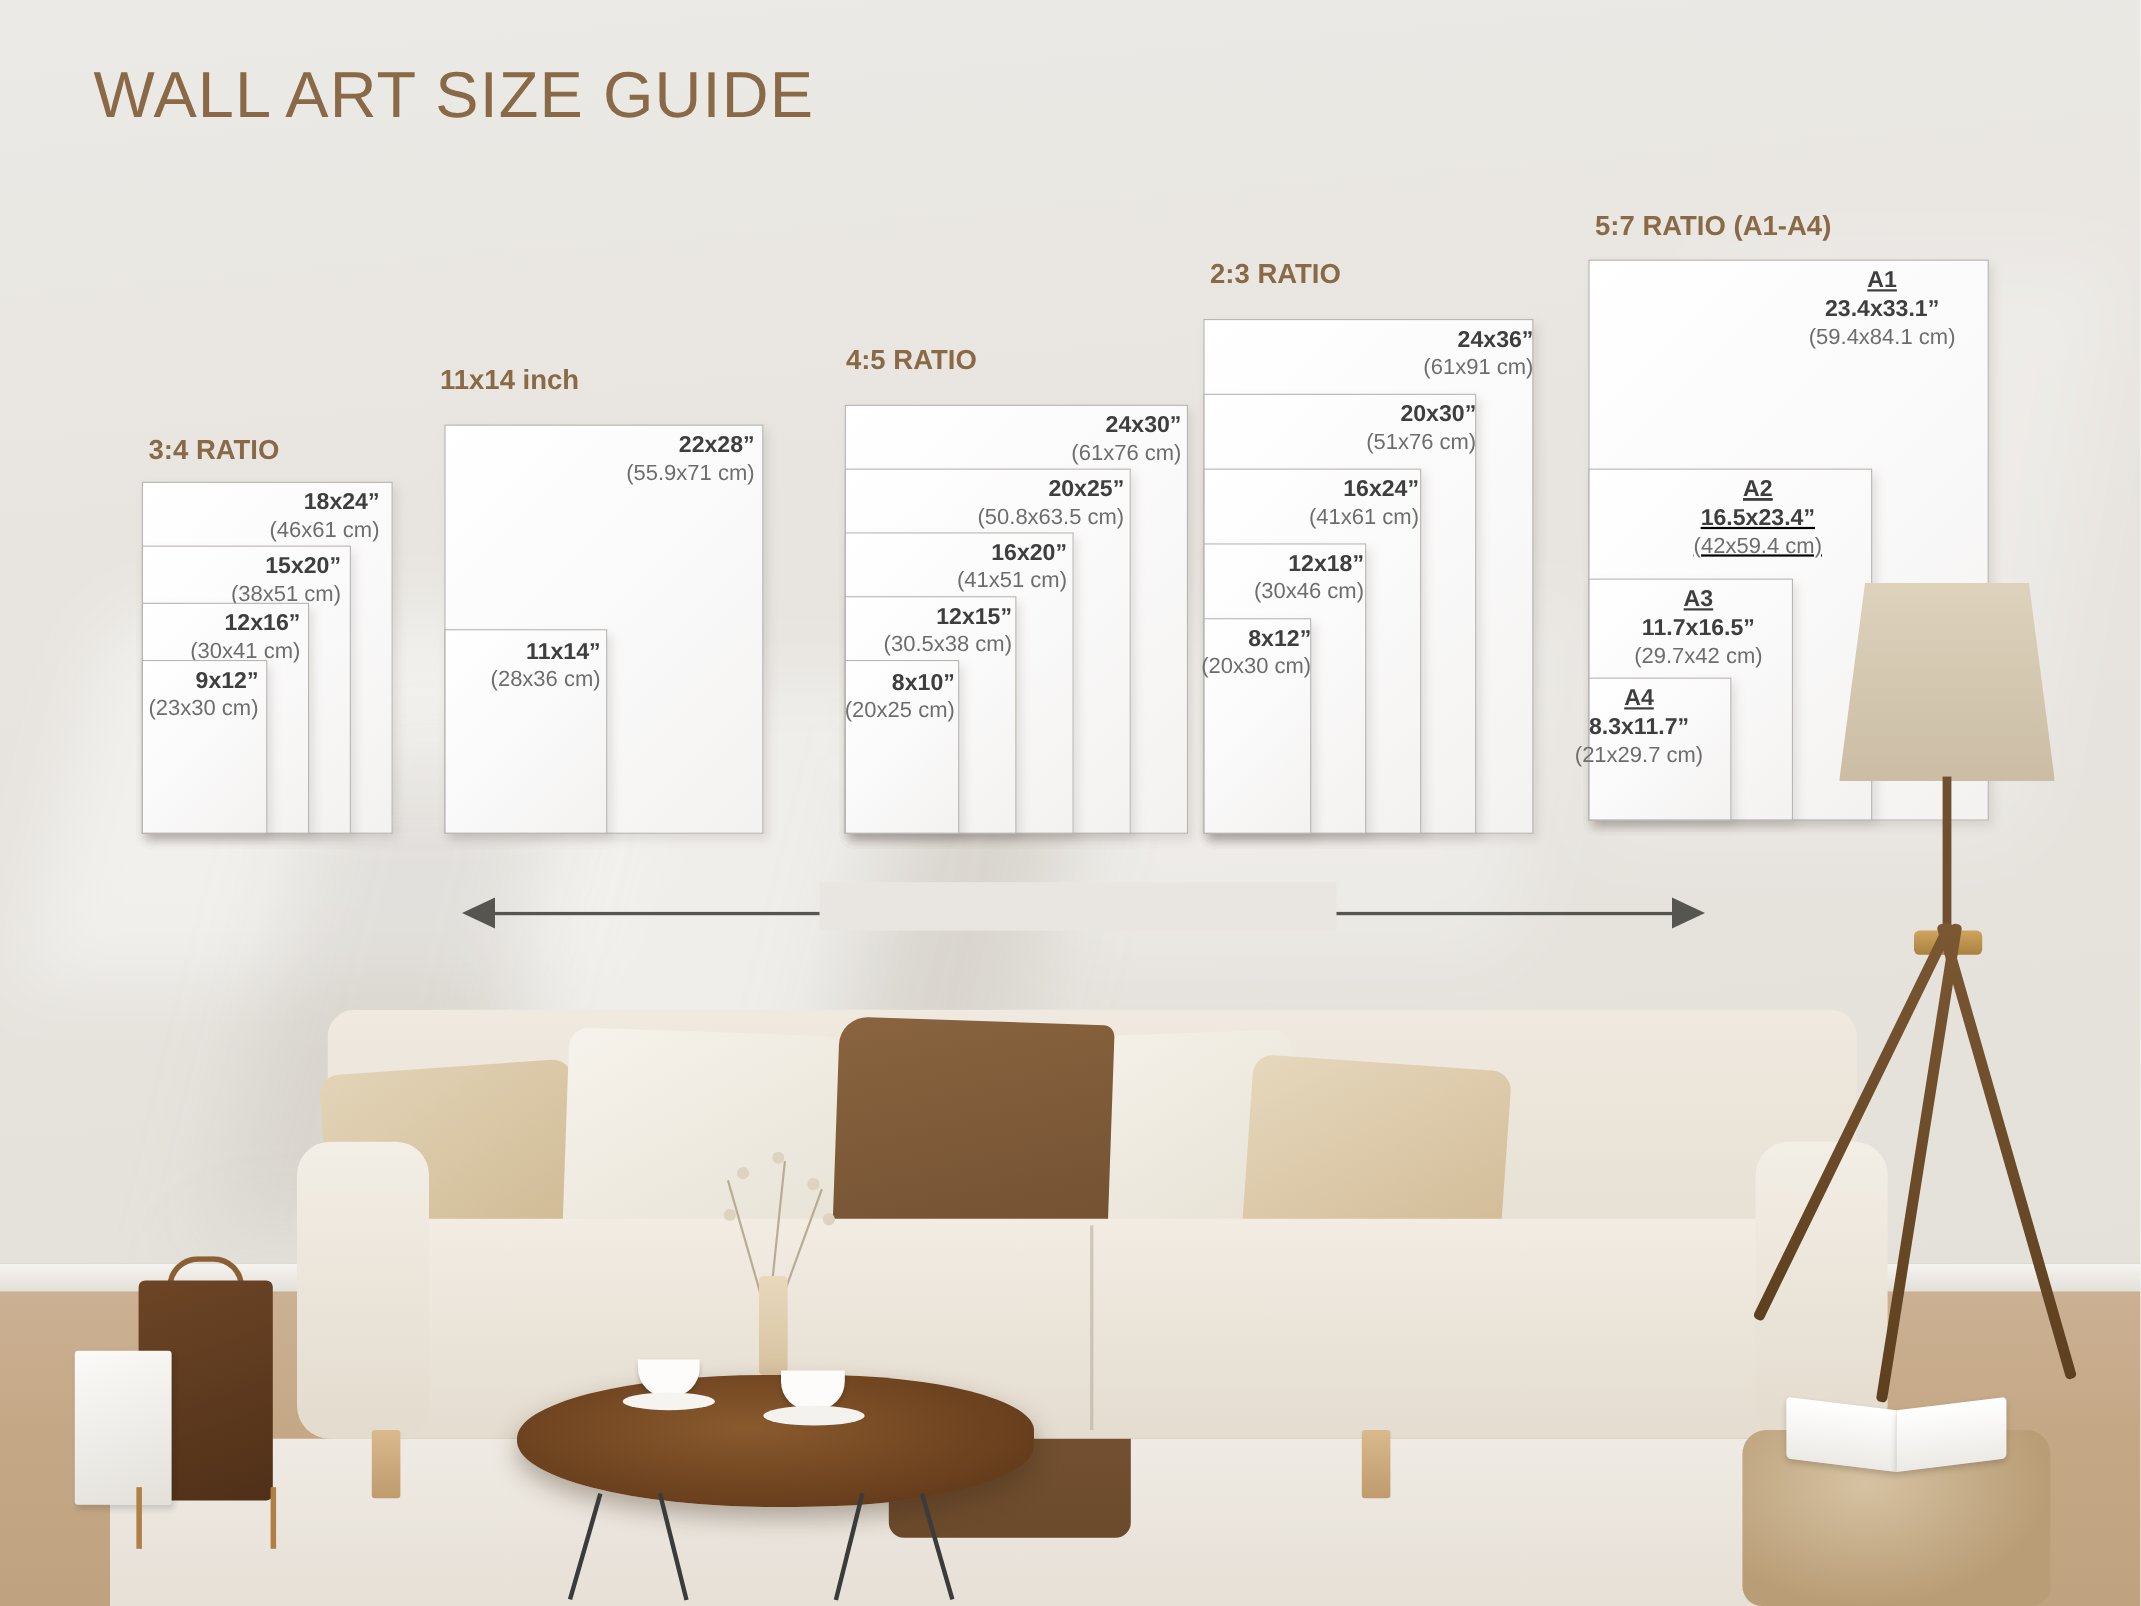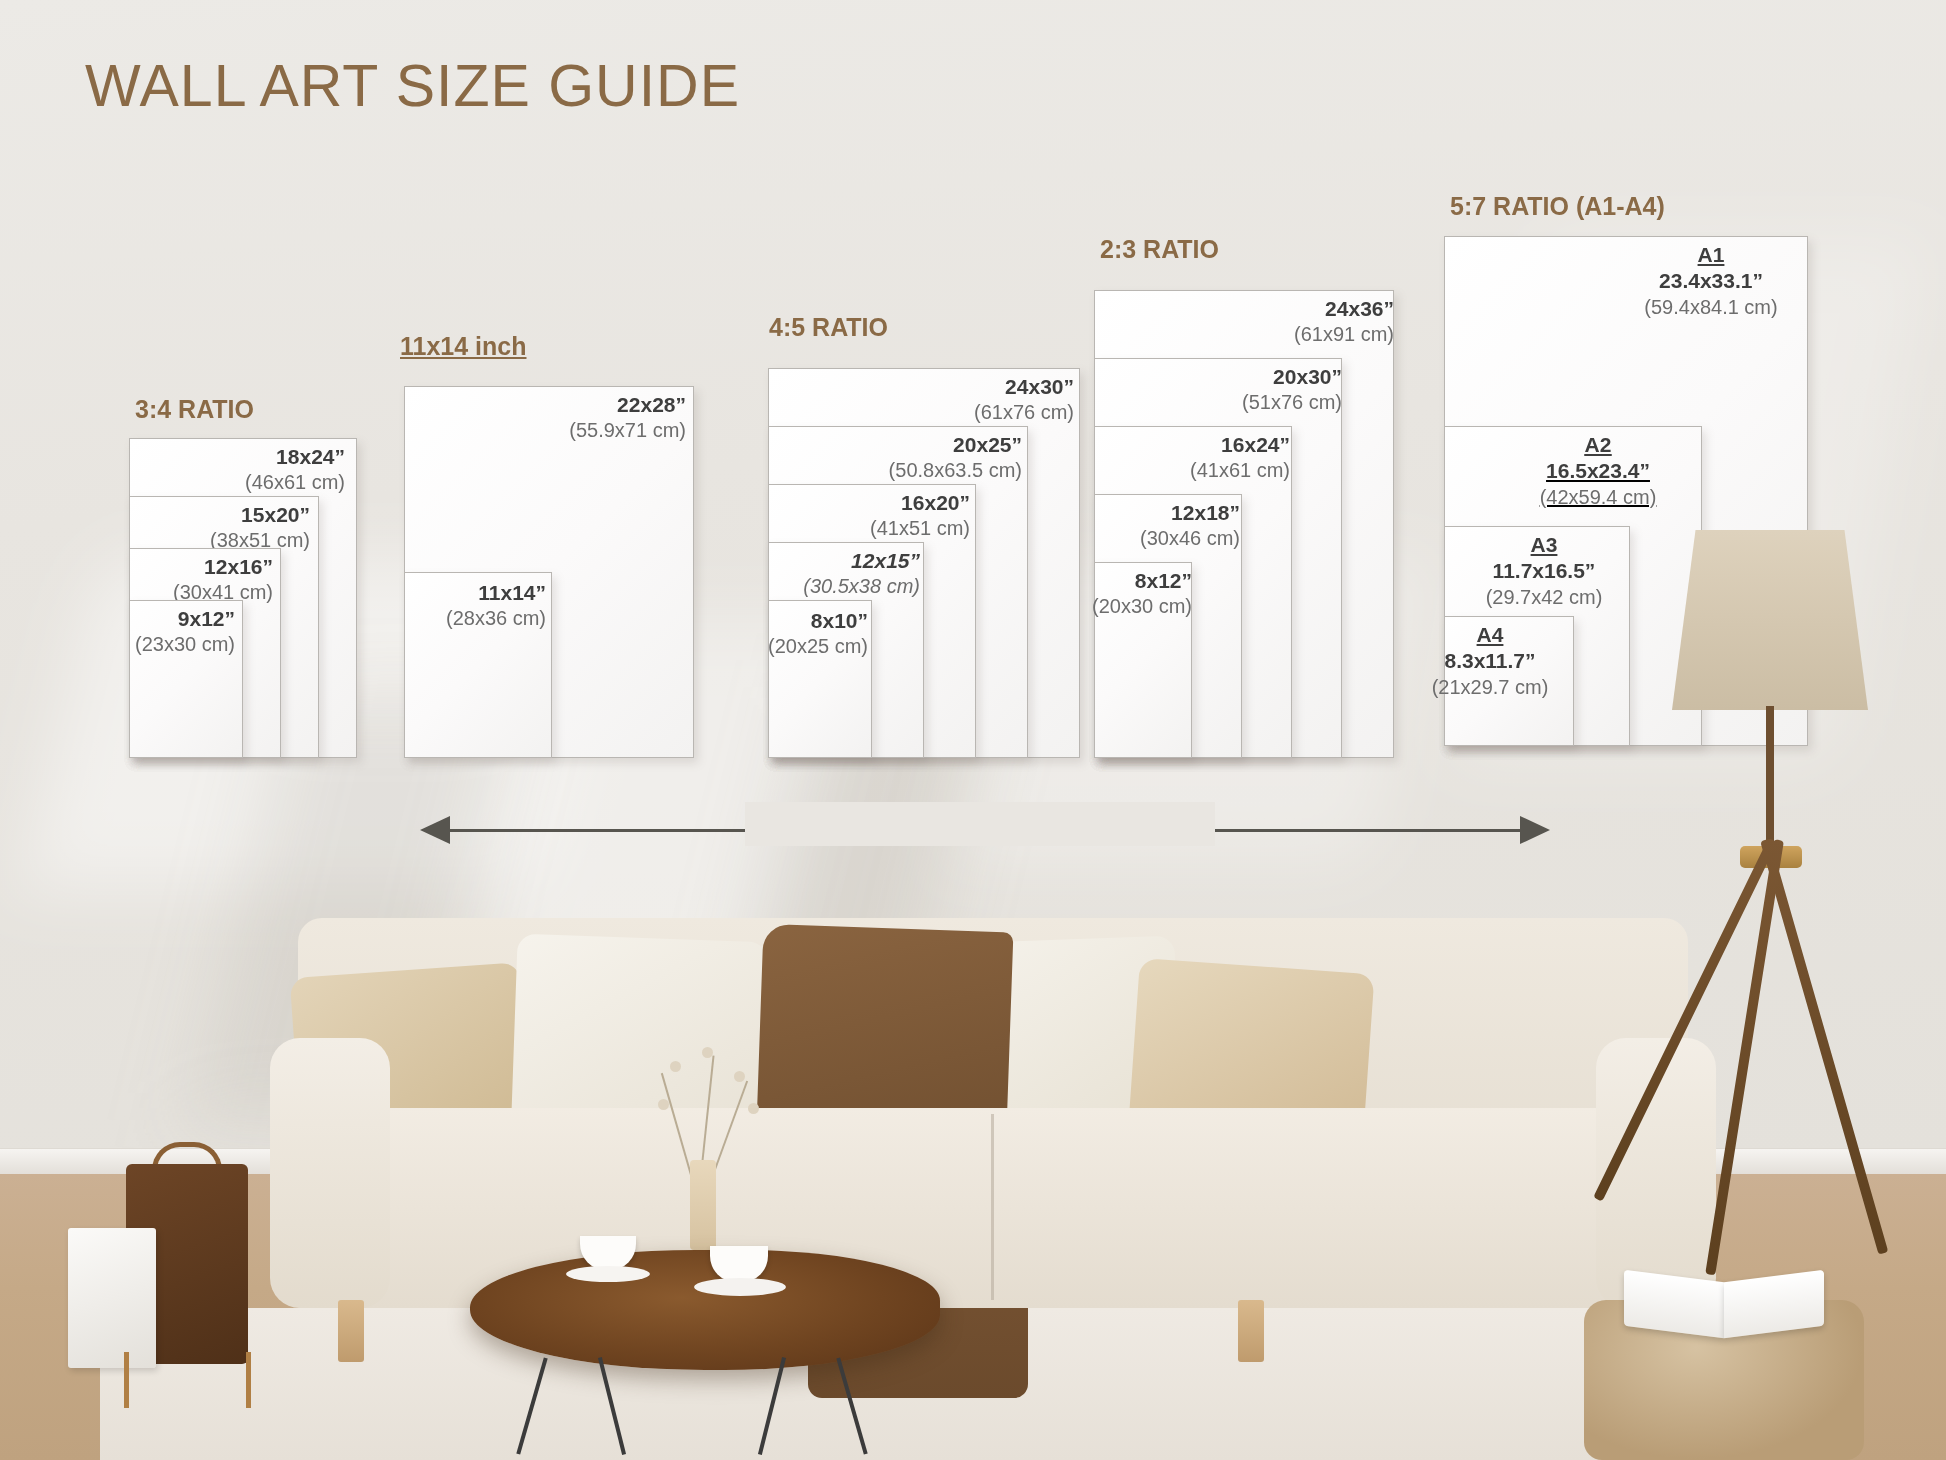--- a/index.html
+++ b/index.html
@@ -287,21 +287,21 @@
     </div>
 
     <div class="frame" style="left:4px; top:200px; width:114px; height:158px;"></div>
     <div class="lbl" style="left:-38px; top:206px; width:148px;">
       <span class="big">9x12”</span>
       <span class="small">(23x30 cm)</span>
     </div>
   </div>
 
   <div class="group" style="left:400px; top:340px; width:300px; height:420px;">
-    <div class="grouplabel" style="left:0px; top:-8px;text-decoration:underline;">11x14 inch</div>
+    <div class="grouplabel" style="left:0px; top:-8px;">11x14 inch</div>
 
     <div class="frame" style="left:4px; top:46px; width:290px; height:372px;"></div>
     <div class="lbl" style="left:110px; top:52px; width:176px;">
       <span class="big">22x28”</span>
       <span class="small">(55.9x71 cm)</span>
     </div>
 
     <div class="frame" style="left:4px; top:232px; width:148px; height:186px;"></div>
     <div class="lbl" style="left:-6px; top:240px; width:152px;">
       <span class="big">11x14”</span>
@@ -324,21 +324,21 @@
       <span class="small">(50.8x63.5 cm)</span>
     </div>
 
     <div class="frame" style="left:4px; top:164px; width:208px; height:274px;"></div>
     <div class="lbl" style="left:42px; top:170px; width:164px;">
       <span class="big">16x20”</span>
       <span class="small">(41x51 cm)</span>
     </div>
 
     <div class="frame" style="left:4px; top:222px; width:156px; height:216px;"></div>
-    <div class="lbl" style="left:-12px; top:228px; width:168px;font-style:italic;">
+    <div class="lbl" style="left:-12px; top:228px; width:168px;">
       <span class="big">12x15”</span>
       <span class="small">(30.5x38 cm)</span>
     </div>
 
     <div class="frame" style="left:4px; top:280px; width:104px; height:158px;"></div>
     <div class="lbl" style="left:-48px; top:288px; width:152px;">
       <span class="big">8x10”</span>
       <span class="small">(20x25 cm)</span>
     </div>
   </div>

